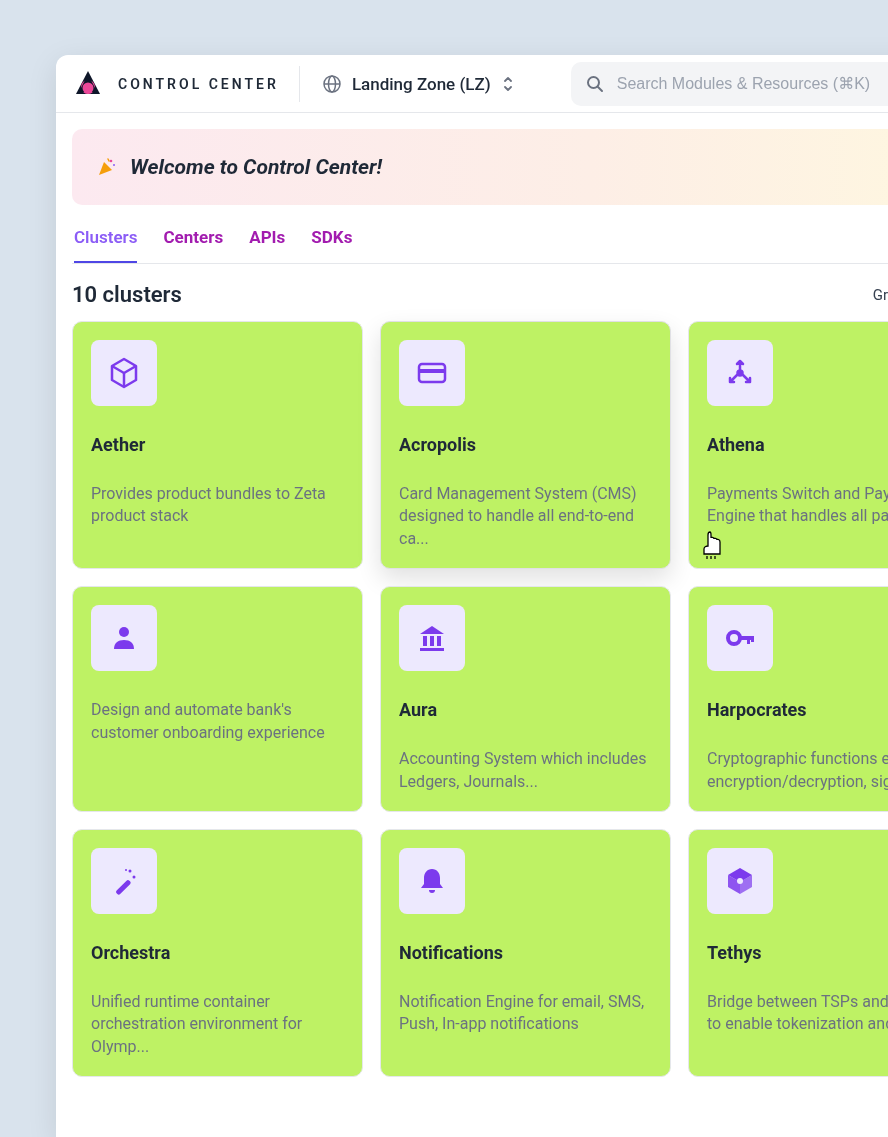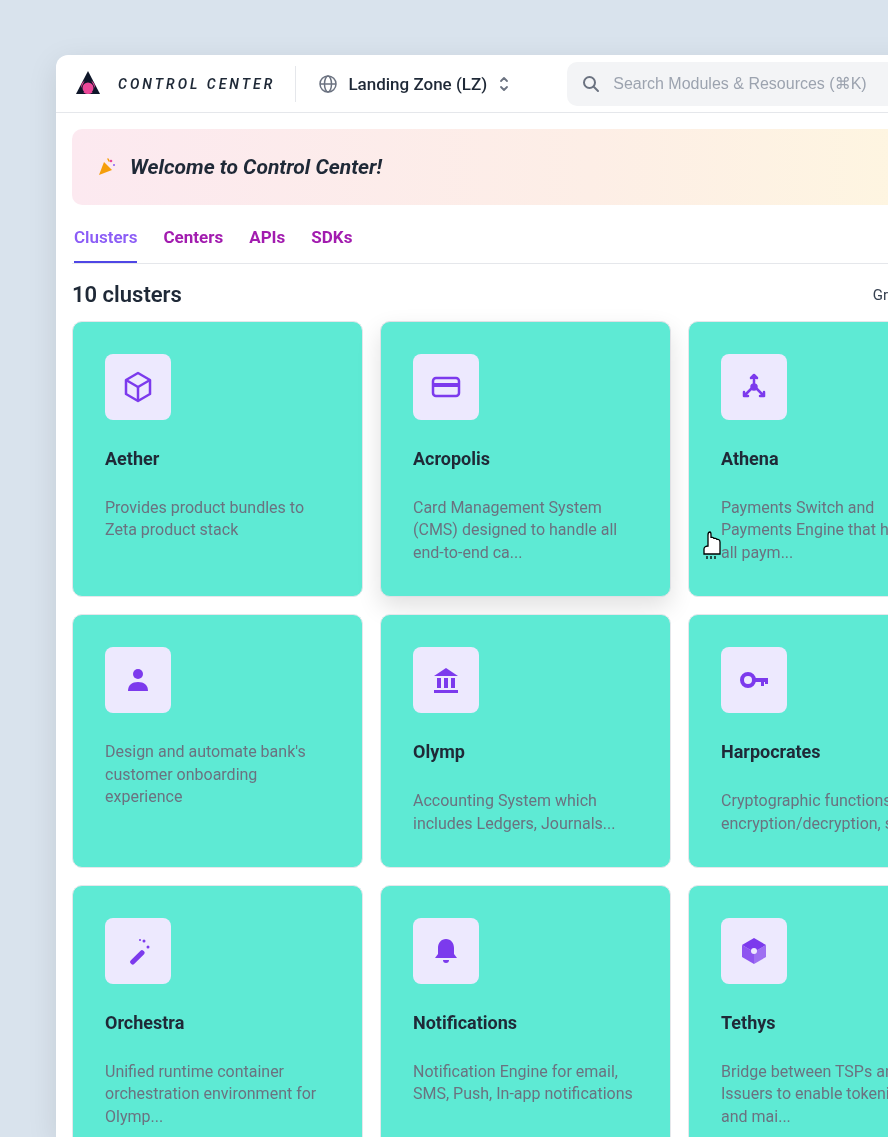--- a/index.html
+++ b/index.html
@@ -33,21 +33,20 @@
 .logo {
   width: 32px;
   height: 32px;
   position: relative;
 }
 .app-title {
   font-size: 14px;
   letter-spacing: 3px;
   font-weight: 600;
   color: #1f2937;
-  font-style: italic;
 }
 .divider {
   width: 1px;
   height: 36px;
   background: #e5e7eb;
   margin-left: 6px;
 }
 .zone-selector {
   display: flex;
   align-items: center;
@@ -115,23 +114,23 @@
 .count { font-size: 22px; font-weight: 600; color: #1f2937; }
 .groupby { font-size: 15px; color: #374151; }
 .grid {
   display: grid;
   grid-template-columns: 291px 291px 291px;
   gap: 17px;
 }
 .card {
   border: 1px solid #e5e7eb;
   border-radius: 10px;
-  padding: 32px;
+  padding: 18px;
   cursor: pointer;
-  background: #5eead4;
+  background: #bef264;
 }
 .card.hovered {
   box-shadow: 0 10px 24px rgba(0,0,0,0.12);
   border-color: #e0e0e5;
 }
 .card-icon {
   width: 66px;
   height: 66px;
   background: #ede9fe;
   border-radius: 8px;
@@ -279,21 +278,21 @@
       <div class="card">
         <div class="card-icon">
           <svg width="36" height="36" viewBox="0 0 36 36" fill="#7c3aed">
             <path d="M6 14 L18 6 L30 14 L6 14 Z"></path>
             <rect x="9" y="16" width="4" height="10"></rect>
             <rect x="16" y="16" width="4" height="10"></rect>
             <rect x="23" y="16" width="4" height="10"></rect>
             <rect x="6" y="28" width="24" height="3"></rect>
           </svg>
         </div>
-        <div class="card-title">Olymp</div>
+        <div class="card-title">Aura</div>
         <div class="card-desc">Accounting System which includes Ledgers, Journals...</div>
       </div>
 
       <div class="card">
         <div class="card-icon">
           <svg width="36" height="36" viewBox="0 0 36 36" fill="#7c3aed">
             <circle cx="12" cy="18" r="6" fill="none" stroke="#7c3aed" stroke-width="4"></circle>
             <rect x="17" y="16" width="14" height="4"></rect>
             <rect x="25" y="16" width="3" height="8"></rect>
             <rect x="29" y="16" width="3" height="6"></rect>

